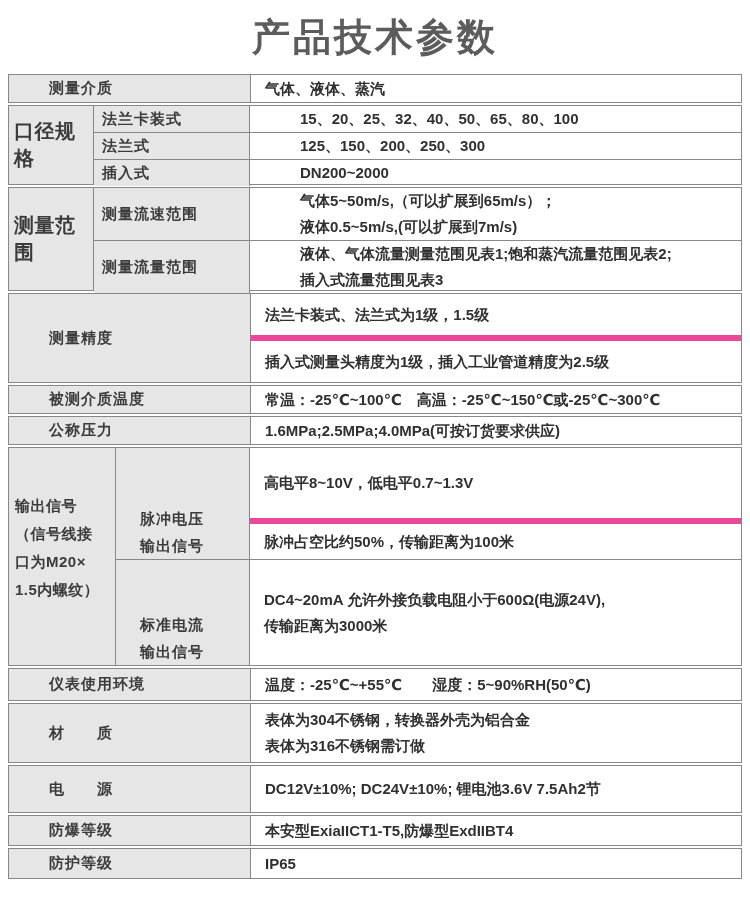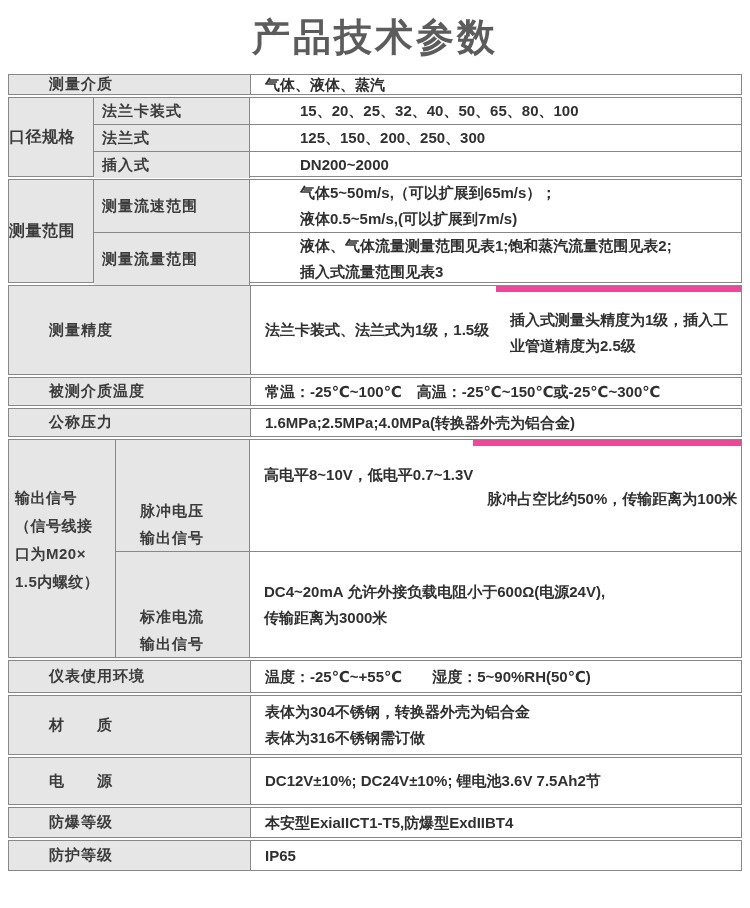--- a/index.html
+++ b/index.html
@@ -24,21 +24,21 @@
   }
   .sec:last-child { margin-bottom:0; }
 
   
   .lbl {
     background:#e6e6e6; border-right:1px solid #888; box-sizing:border-box;
     display:flex; align-items:center;
     font-size:15px; font-weight:bold; color:#3b3b3b; letter-spacing:1px;
   }
   .lbl-span2 { width:242px; padding-left:40px; }   
-  .lbl-c1    { width:85px;  font-size:16px; letter-spacing:0.5px; } 
+  .lbl-c1    { width:85px;  padding-left:5px; font-size:20px; letter-spacing:0.5px; } 
   .lbl-c1w   {                                     
     width:107px; background:#e6e6e6; border-right:1px solid #888; box-sizing:border-box;
     padding:44px 0 0 6px; font-size:15px; font-weight:bold; color:#3b3b3b;
     line-height:28px; letter-spacing:0.5px;
   }
 
   .subcol { flex:1; display:flex; flex-direction:column; min-width:0; }
   .subrow { flex:1; display:flex; min-width:0;gap:36px; }
   .subrow + .subrow { border-top:1px solid #888; }
   .sublbl {
@@ -53,40 +53,40 @@
     display:flex; flex-direction:column; justify-content:flex-end;
     font-size:15px; font-weight:bold; color:#3b3b3b; line-height:27px; letter-spacing:1px;
   }
 
   
   .val {
     flex:1; min-width:0; box-sizing:border-box; padding-left:14px;
     display:flex; flex-direction:column; justify-content:center;
     font-size:15px; font-weight:600; color:#303030; line-height:26px;
   }
-  .valcol { flex:1; display:flex; flex-direction:row; min-width:0; }
+  .valcol { flex:1; display:flex; flex-direction:column; min-width:0; }
   .vrow {
     display:flex; flex-direction:column; justify-content:center;
     box-sizing:border-box; padding-left:14px;
     font-size:15px; font-weight:600; color:#303030; line-height:26px; min-width:0;
   }
   .vrow + .vrow { border-top:6px solid #ec4899; }
   .outsub { display:flex; min-width:0; box-sizing:border-box; }
   .bt { border-top:1px solid #888; }
 </style>
 </head>
 <body>
 
 <div class="page">
 
   <h1 class="title">产品技术参数</h1>
 
   <div class="tbl">
 
-    <section class="sec" style="height:21px">
+    <section class="sec" style="height:29px">
       <div class="lbl lbl-span2">测量介质</div>
       <div class="val">气体、液体、蒸汽</div>
     </section>
 
     <section class="sec" style="height:80px">
       <div class="lbl lbl-c1">口径规格</div>
       <div class="subcol">
         <div class="subrow">
           <div class="sublbl">法兰卡装式</div>
           <div class="val">15、20、25、32、40、50、65、80、100</div>
@@ -130,21 +130,21 @@
       </div>
     </section>
 
     <section class="sec" style="height:29px">
       <div class="lbl lbl-span2">被测介质温度</div>
       <div class="val">常温：-25℃~100℃　高温：-25℃~150℃或-25℃~300℃</div>
     </section>
 
     <section class="sec" style="height:29px">
       <div class="lbl lbl-span2">公称压力</div>
-      <div class="val">1.6MPa;2.5MPa;4.0MPa(转换器外壳为铝合金)</div>
+      <div class="val">1.6MPa;2.5MPa;4.0MPa(可按订货要求供应)</div>
     </section>
 
     <section class="sec" style="height:219px">
       <div class="lbl-c1w">
         <div>输出信号</div>
         <div>（信号线接</div>
         <div>口为M20×</div>
         <div>1.5内螺纹）</div>
       </div>
       <div class="subcol">

